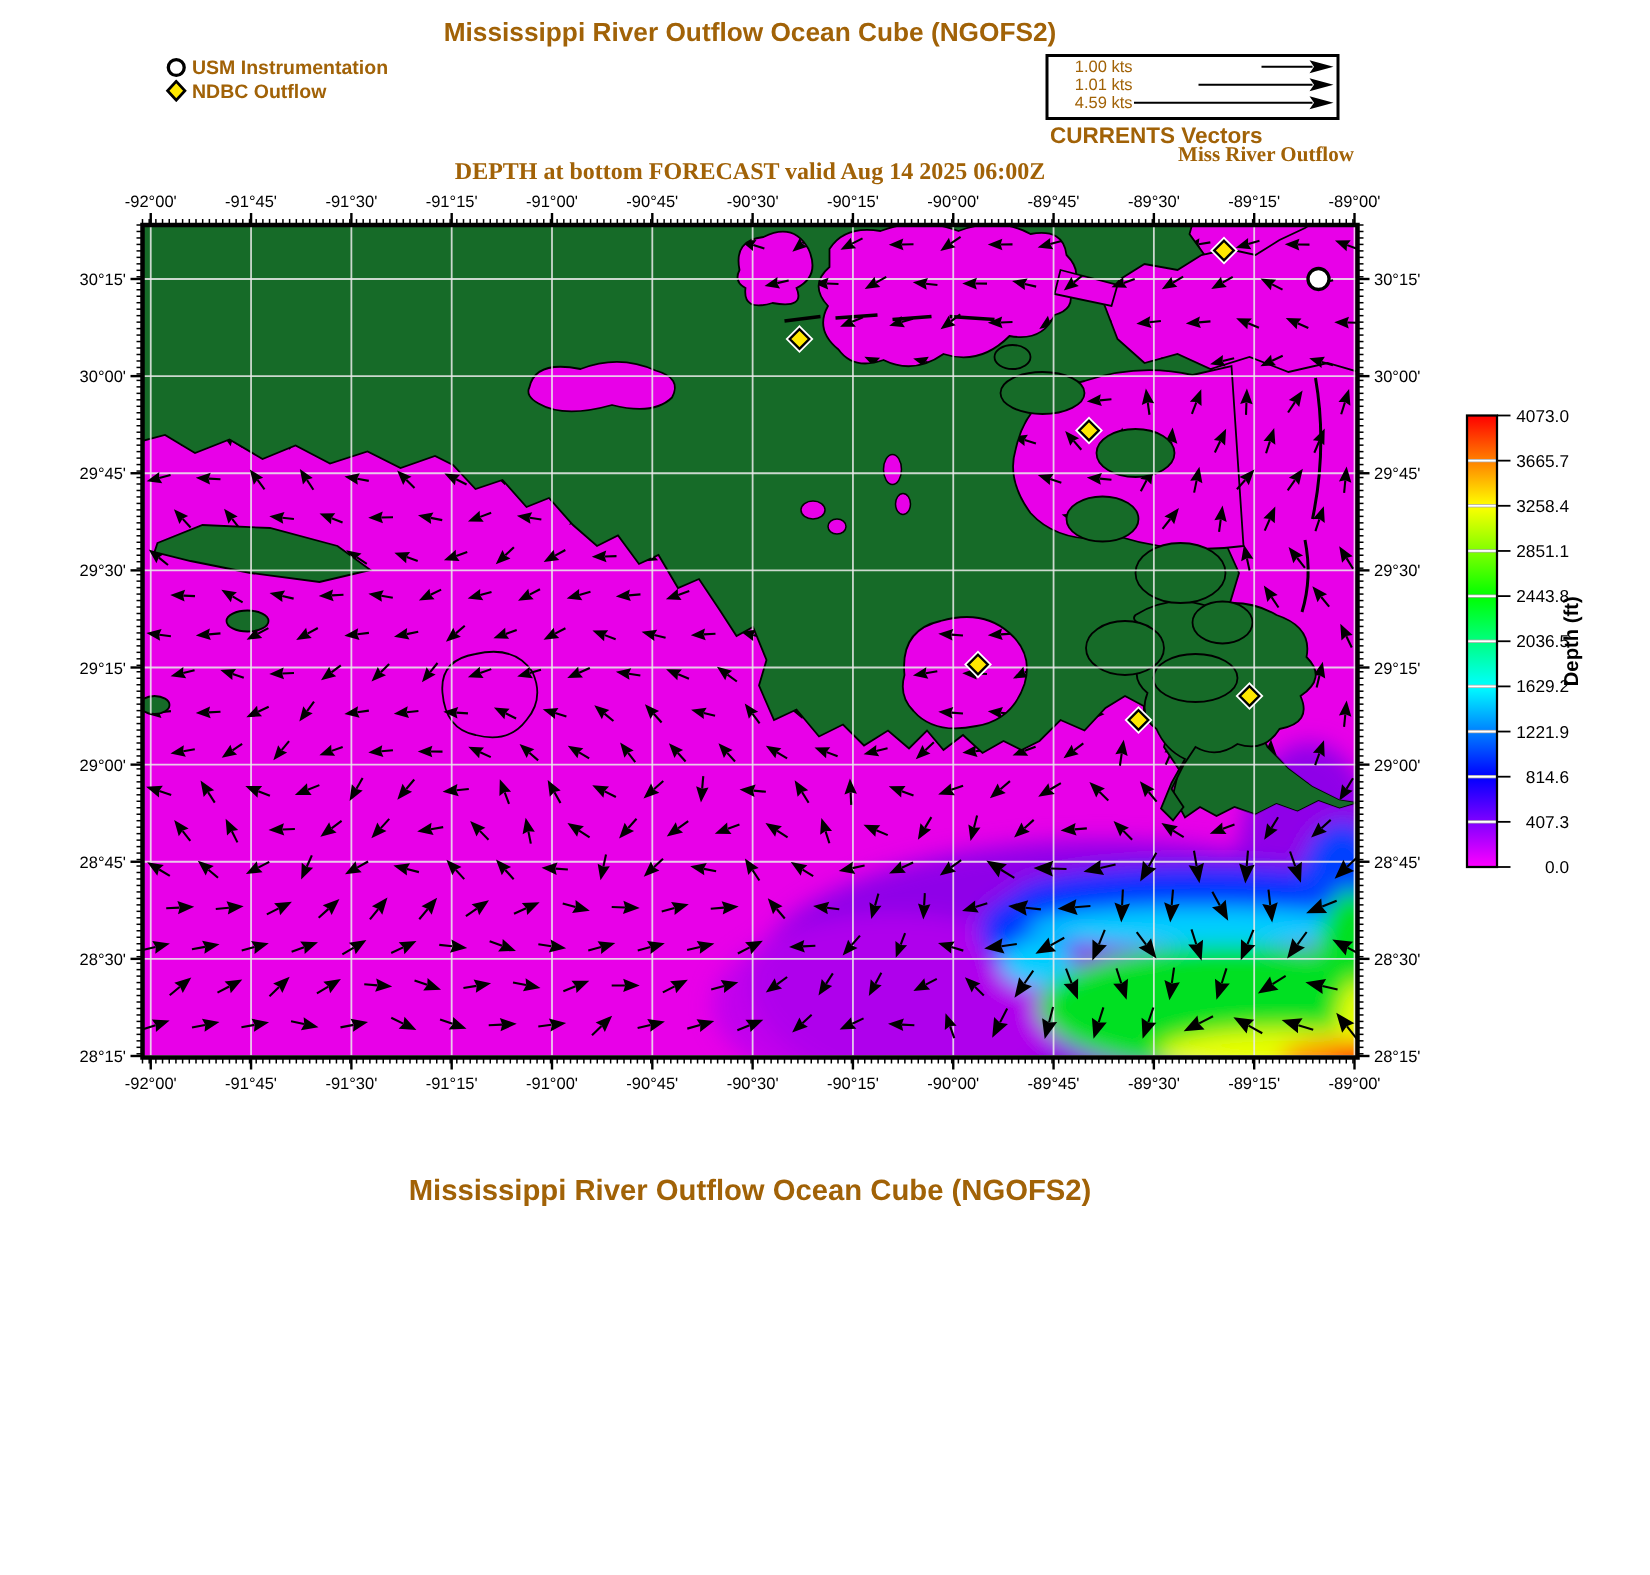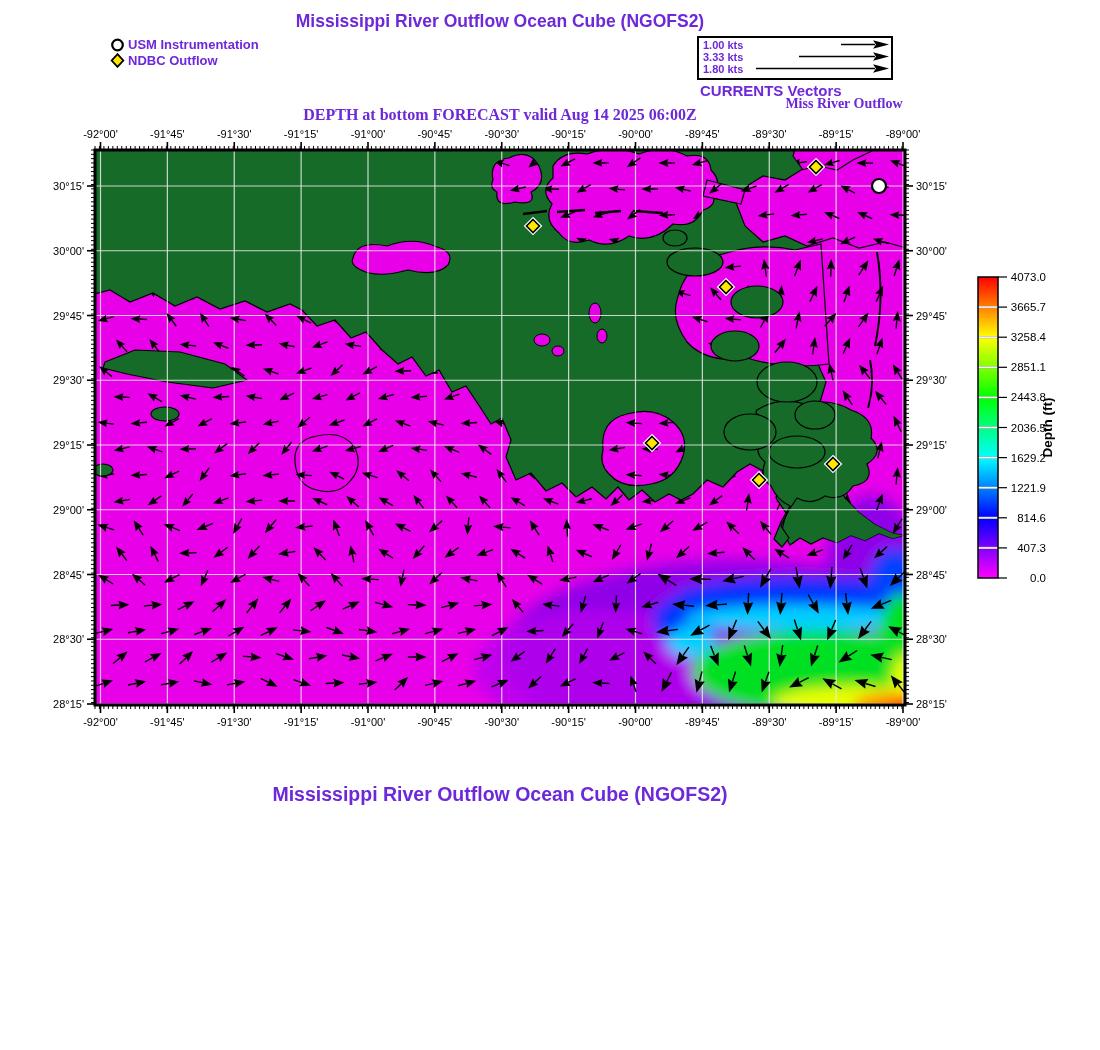--- a/index.html
+++ b/index.html
@@ -1,31 +1,31 @@
 <!DOCTYPE html>
 <html><head>
 <meta charset="utf-8">
 <style>
   html,body{margin:0;padding:0;background:#fff;}
   .page{position:relative;width:1100px;height:1050px;background:#ffffff;overflow:hidden;
-        font-family:"Liberation Sans","DejaVu Sans",sans-serif;color:#6d28d9;}
+        font-family:"Liberation Sans","DejaVu Sans",sans-serif;color:#a16207;}
   .abs{position:absolute;}
   .title-top{left:95px;top:11px;width:810px;text-align:center;font-size:17.5px;font-weight:bold;}
   .title-bottom{left:95px;top:783px;width:810px;text-align:center;font-size:19.5px;font-weight:bold;}
   .subtitle{left:95px;top:106px;width:810px;text-align:center;font-size:16px;font-weight:bold;
             font-family:"Liberation Serif","DejaVu Serif",serif;}
   .annotation{left:783px;top:96px;width:122px;text-align:center;font-size:14px;font-weight:bold;
               font-family:"Liberation Serif","DejaVu Serif",serif;}
   .legend{left:110px;top:36px;}
   .legend-row{display:flex;align-items:center;height:16px;}
   .legend-row svg{display:block;}
   .legend-label{font-size:13px;font-weight:bold;margin-left:3px;white-space:nowrap;}
   .cbox{left:697px;top:36px;width:196px;height:44px;border:2.5px solid #000;background:#fff;box-sizing:border-box;}
   .cbox-row{display:flex;align-items:center;height:11px;margin-top:1px;}
-  .cbox-label{font-size:11px;font-weight:bold;width:52px;padding-left:4px;white-space:nowrap;}
+  .cbox-label{font-size:11px;font-weight:normal;width:52px;padding-left:4px;white-space:nowrap;text-align:right;}
   .cbox-row svg{display:block;}
   .cbox-caption{left:700px;top:82px;font-size:15px;font-weight:bold;}
   #map-svg{left:0;top:0;}
 </style>
 </head>
 <body>
 
 <div class="page">
 
   <div class="abs title-top">Mississippi River Outflow Ocean Cube (NGOFS2)</div>
@@ -51,28 +51,28 @@
 
   <div class="abs cbox" id="cbox">
       <div class="cbox-row">
         <span class="cbox-label">1.00 kts</span>
         <svg width="136" height="11">
           <line x1="86" y1="5.5" x2="120" y2="5.5" stroke="#000" stroke-width="1.4"></line>
           <polygon points="134,5.5 118,1.2 121,5.5 118,9.8" fill="#000"></polygon>
         </svg>
       </div>
       <div class="cbox-row">
-        <span class="cbox-label">3.33 kts</span>
+        <span class="cbox-label">1.01 kts</span>
         <svg width="136" height="11">
           <line x1="44" y1="5.5" x2="120" y2="5.5" stroke="#000" stroke-width="1.4"></line>
           <polygon points="134,5.5 118,1.2 121,5.5 118,9.8" fill="#000"></polygon>
         </svg>
       </div>
       <div class="cbox-row">
-        <span class="cbox-label">1.80 kts</span>
+        <span class="cbox-label">4.59 kts</span>
         <svg width="136" height="11">
           <line x1="1" y1="5.5" x2="120" y2="5.5" stroke="#000" stroke-width="1.4"></line>
           <polygon points="134,5.5 118,1.2 121,5.5 118,9.8" fill="#000"></polygon>
         </svg>
       </div>
     </div>
   <div class="abs cbox-caption">CURRENTS Vectors</div>
 
   <div class="abs subtitle">DEPTH at bottom FORECAST valid Aug 14 2025 06:00Z</div>
   <div class="abs annotation">Miss River Outflow</div>

